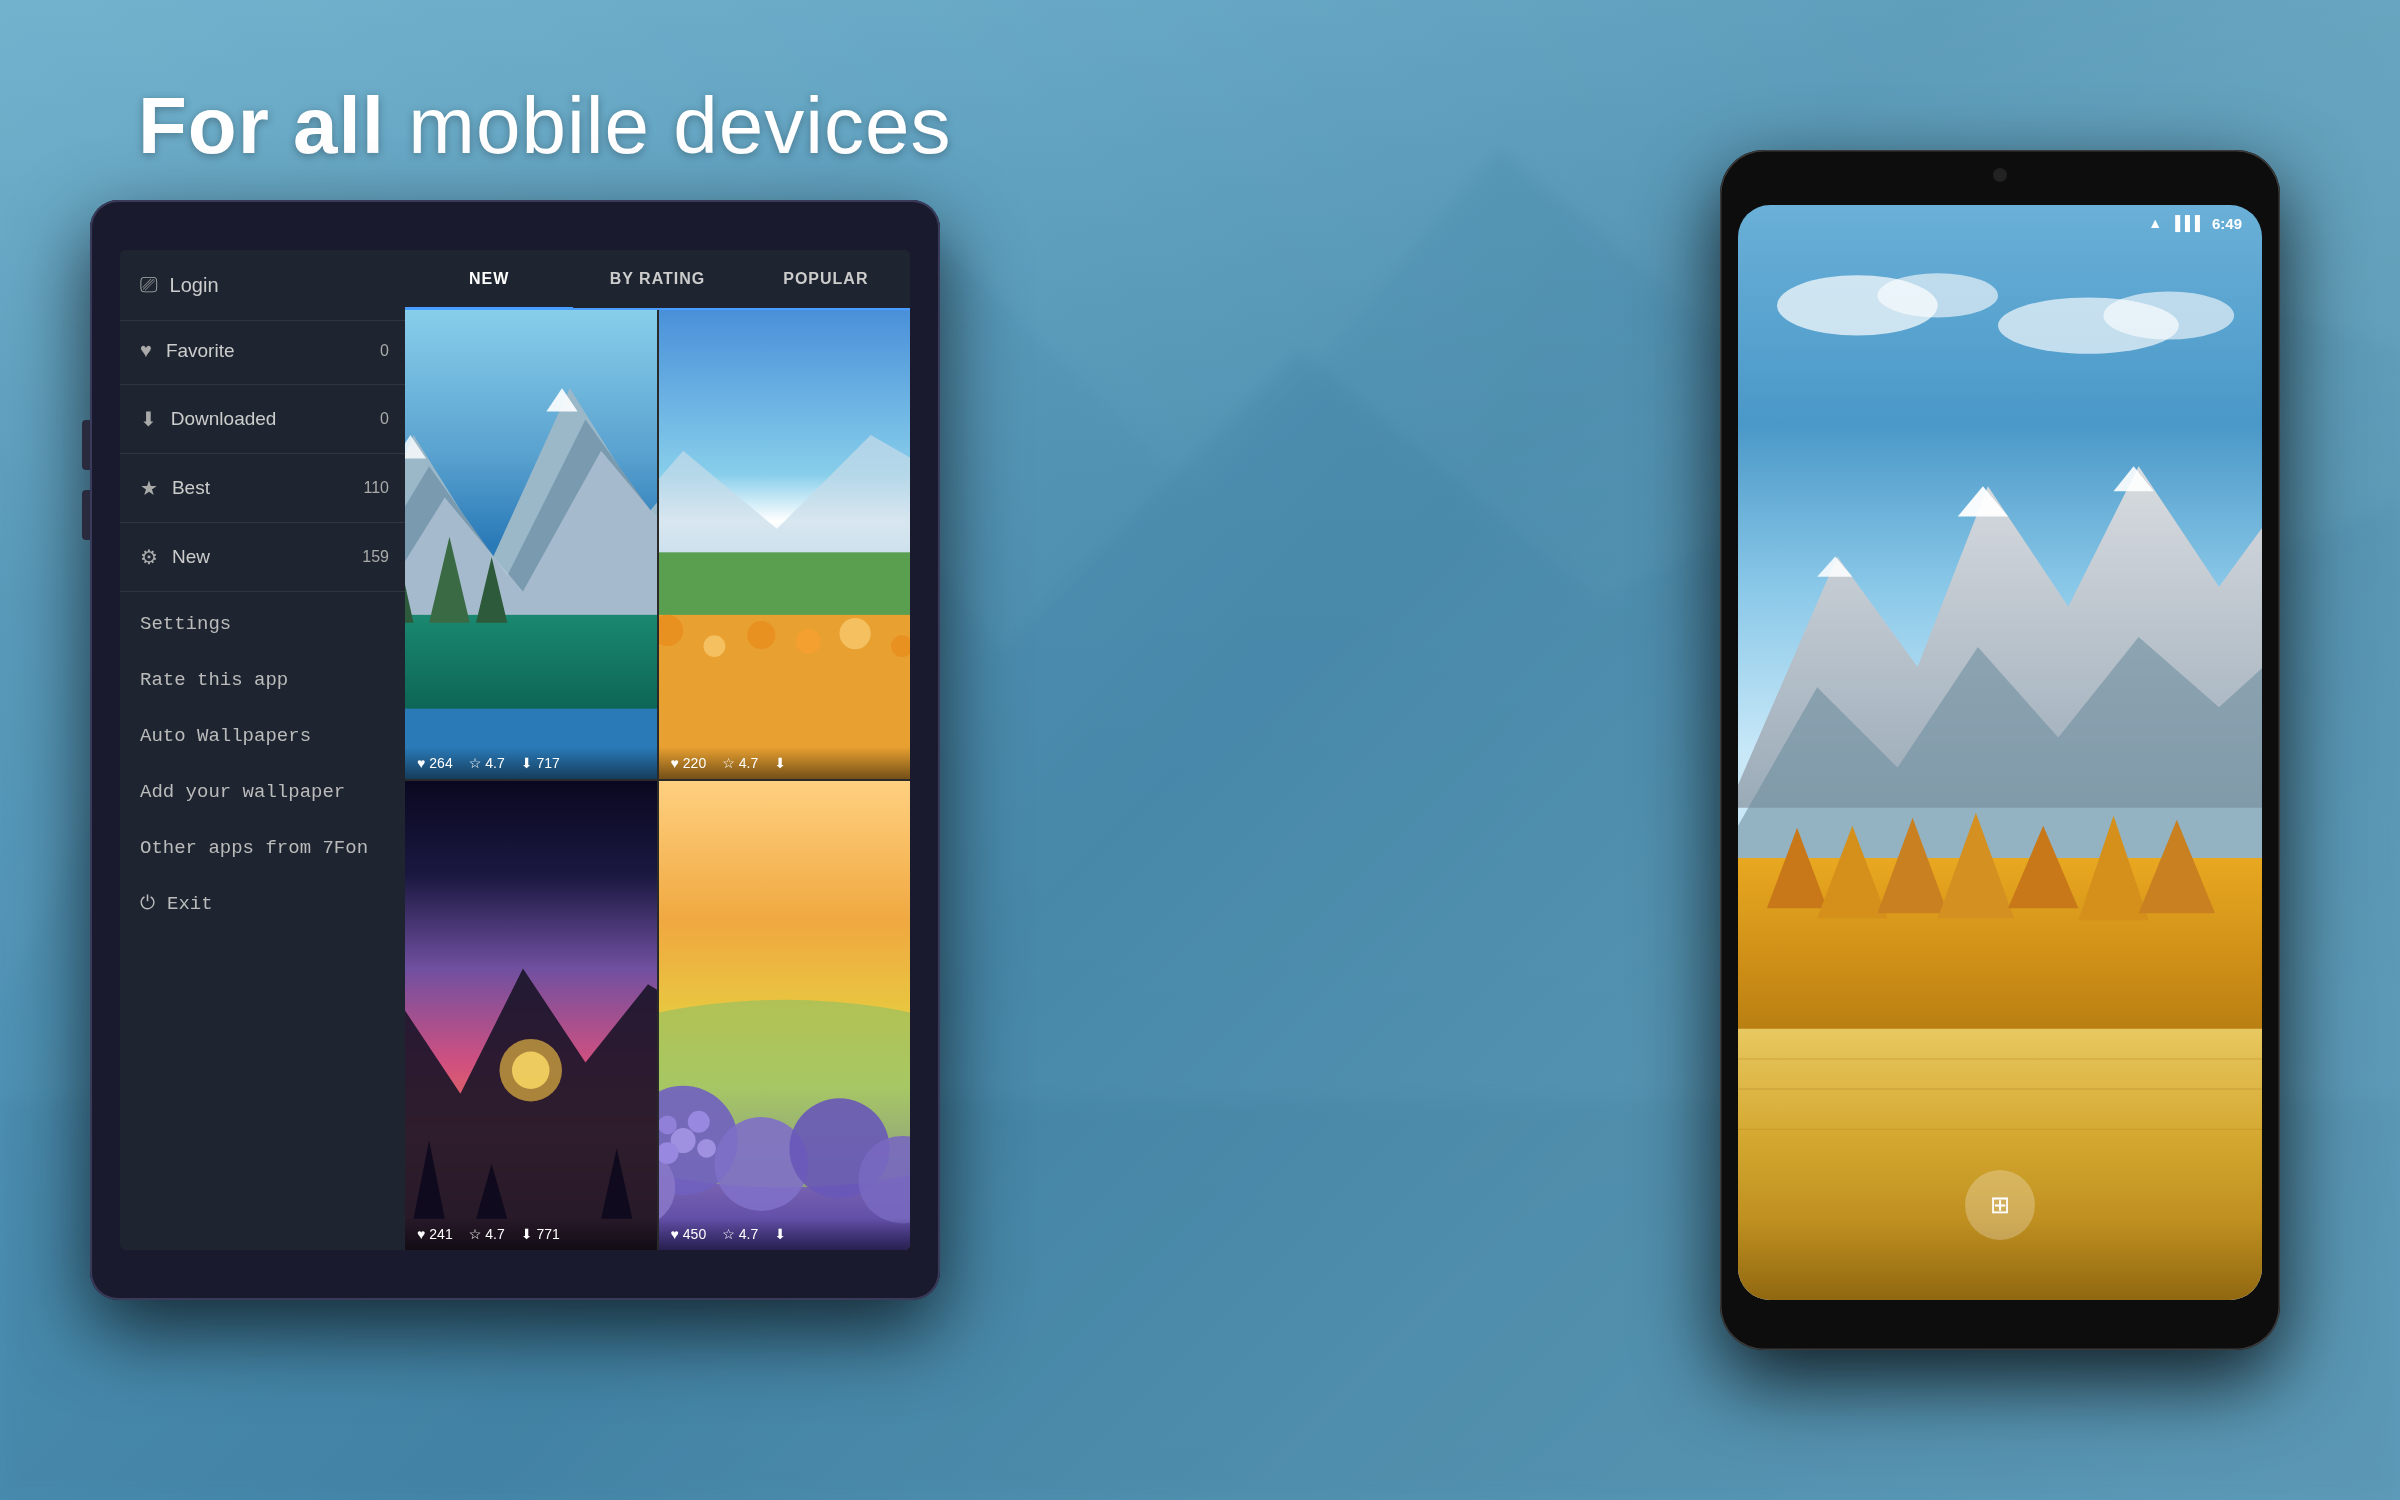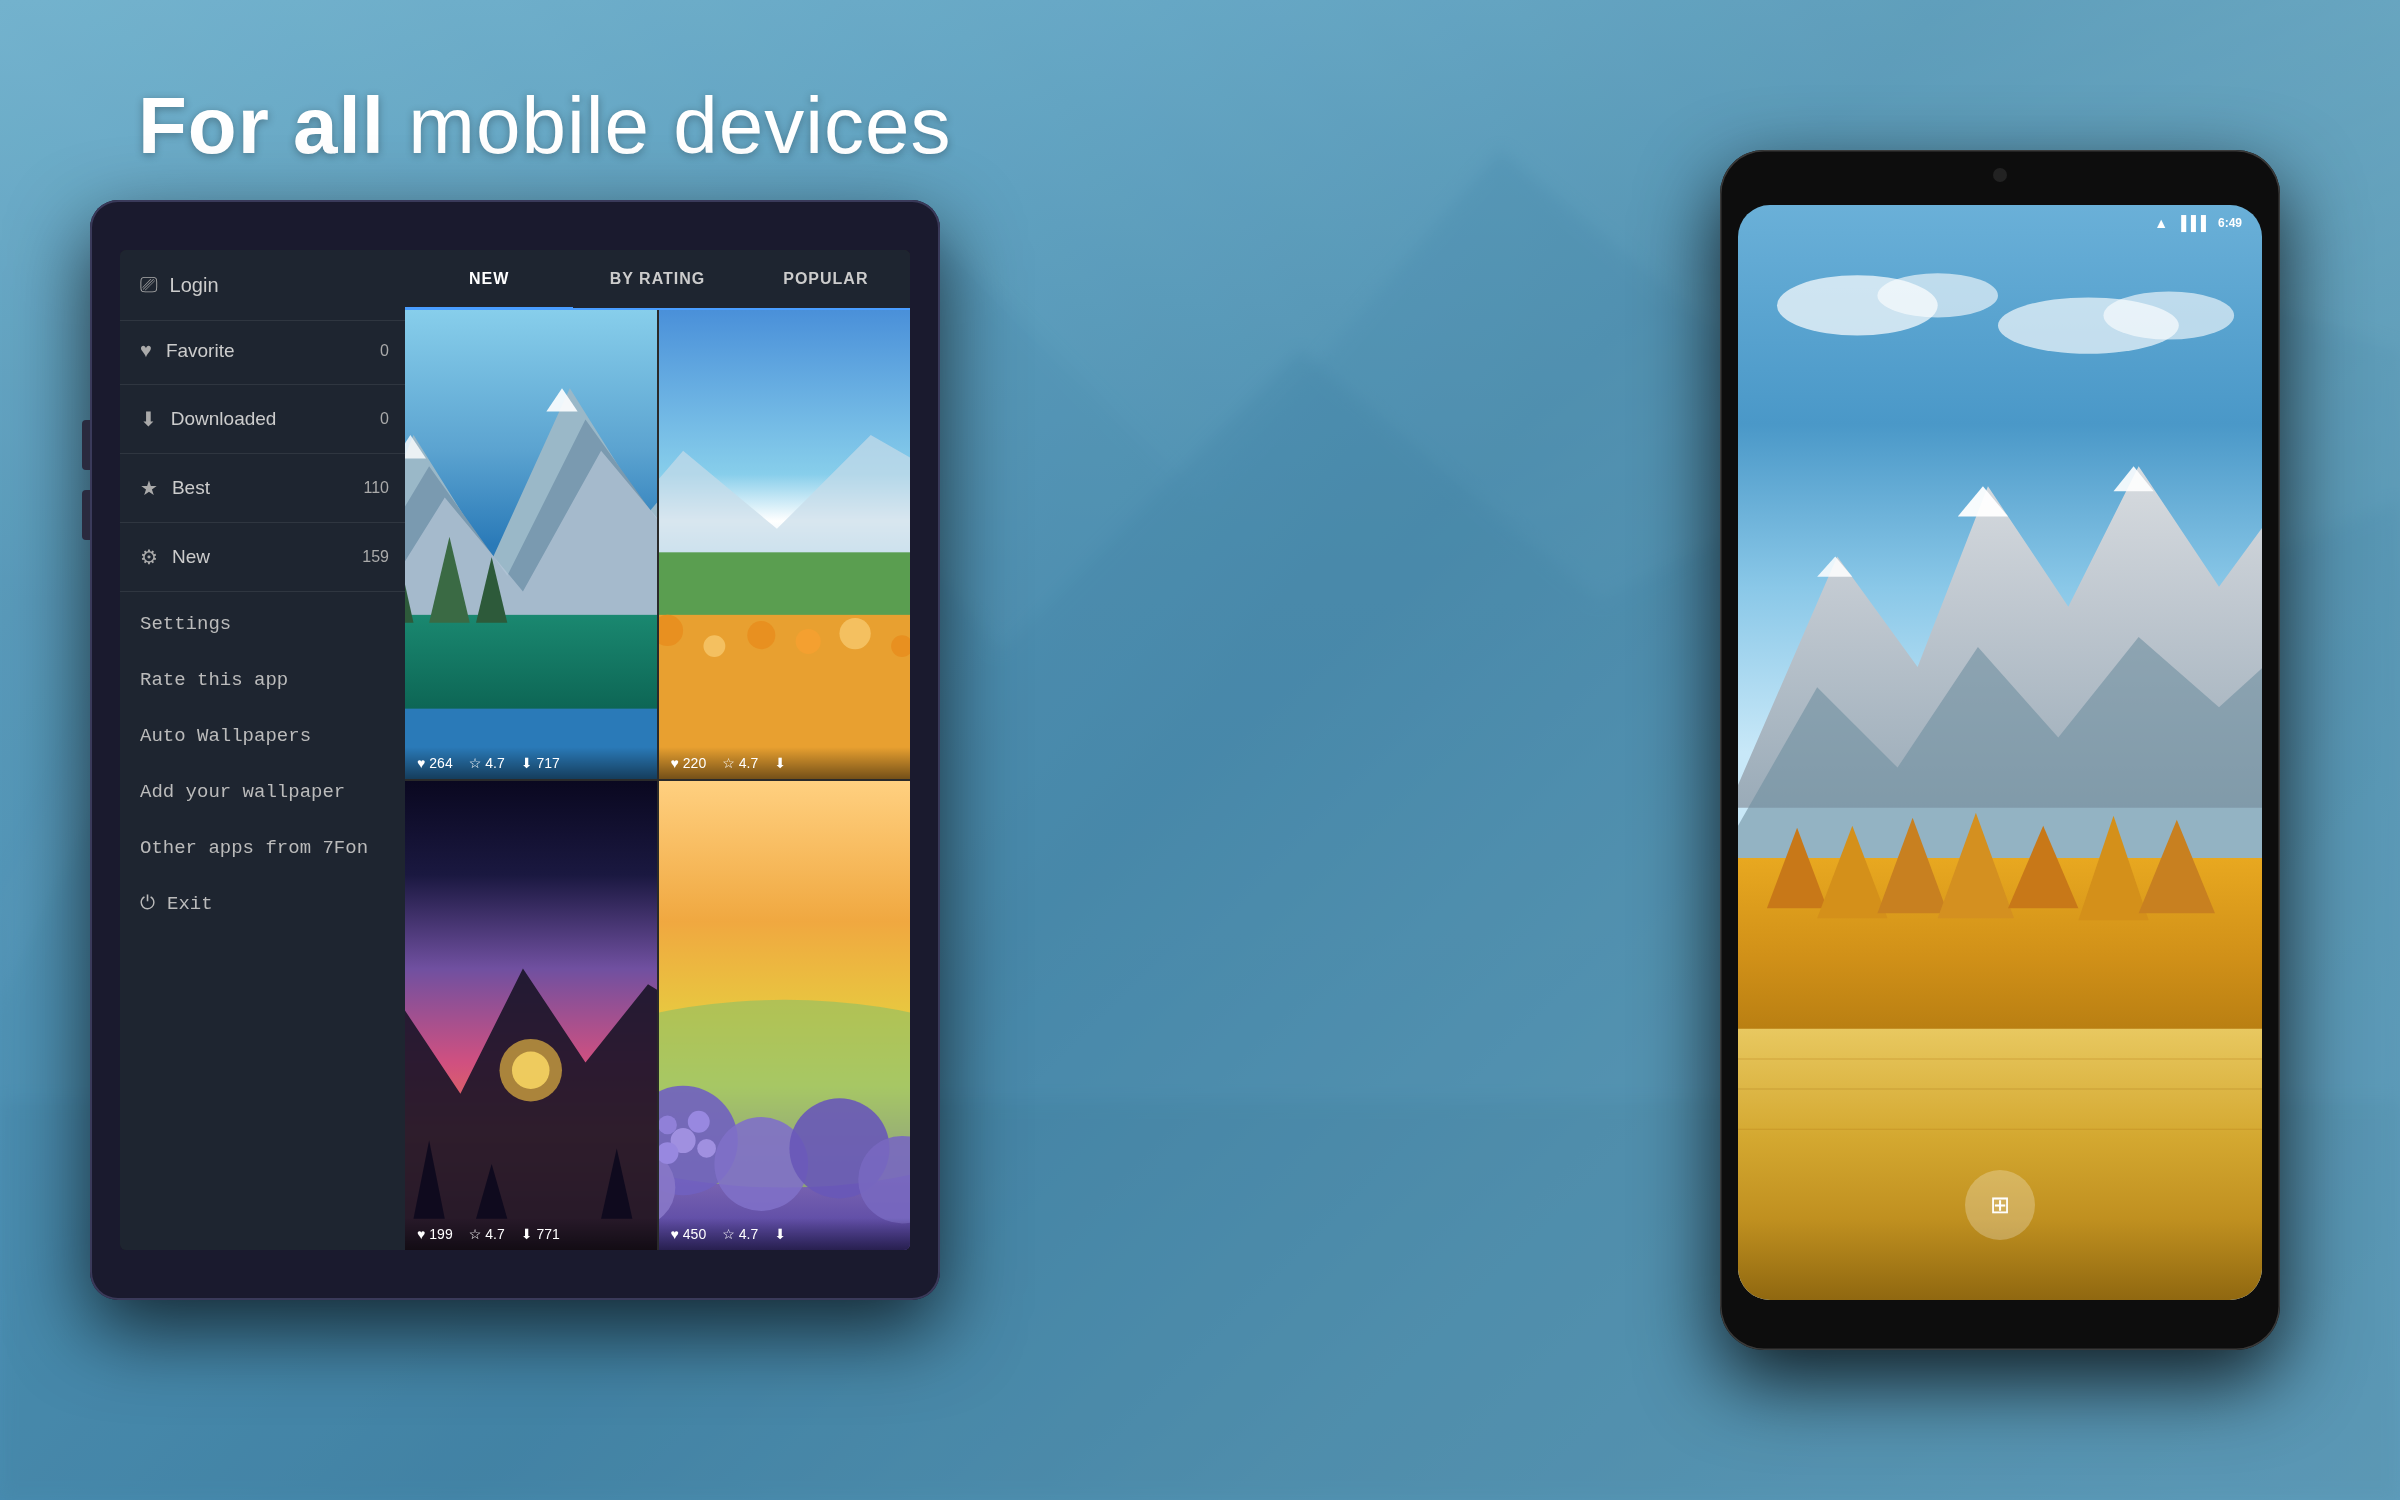--- a/index.html
+++ b/index.html
@@ -309,21 +309,21 @@
       z-index: 5;
     }
 
     .phone-status-icon {
       color: white;
       font-size: 14px;
     }
 
     .phone-time {
       color: white;
-      font-size: 12px;
+      font-size: 15px;
       font-weight: bold;
       margin-left: 4px;
     }
 
     .phone-fab {
       position: absolute;
       bottom: 60px;
       left: 50%;
       transform: translateX(-50%);
       width: 70px;
@@ -536,21 +536,21 @@
 
               <polygon points="20,280 28,240 36,280" fill="#0f0a1e"></polygon>
               <polygon points="50,280 60,230 70,280" fill="#0f0a1e"></polygon>
               <polygon points="90,280 100,245 110,280" fill="#0f0a1e"></polygon>
               <polygon points="170,280 180,235 190,280" fill="#0f0a1e"></polygon>
 
               <circle cx="125" cy="185" r="20" fill="#ffcc44" opacity="0.6"></circle>
               <circle cx="125" cy="185" r="12" fill="#ffdd66" opacity="0.8"></circle>
             </svg>
             <div class="wp-overlay">
-              <span class="wp-stat">♥ <span>199</span></span>
+              <span class="wp-stat">♥ <span>241</span></span>
               <span class="wp-stat" style="margin-left:8px">☆ <span>4.7</span></span>
               <span class="wp-stat" style="margin-left:8px">⬇ <span>771</span></span>
             </div>
           </div>
 
           <div class="wallpaper-cell wp4">
             <svg width="100%" height="100%" viewBox="0 0 250 300" preserveAspectRatio="xMidYMid slice">
               <defs>
                 <linearGradient id="wp4bg" x1="0" y1="0" x2="0" y2="1">
                   <stop offset="0%" stop-color="#ffd080"></stop>

